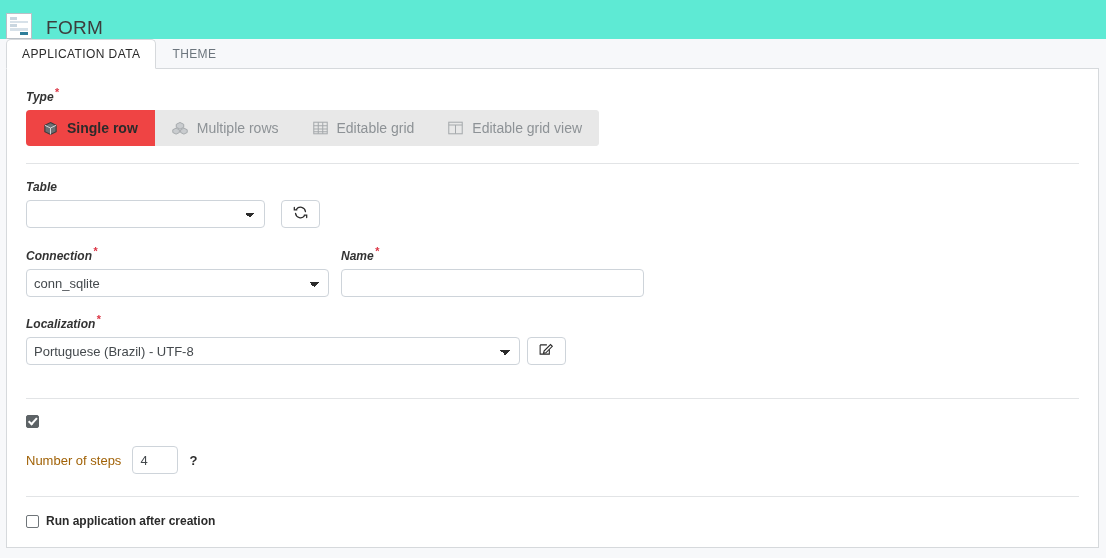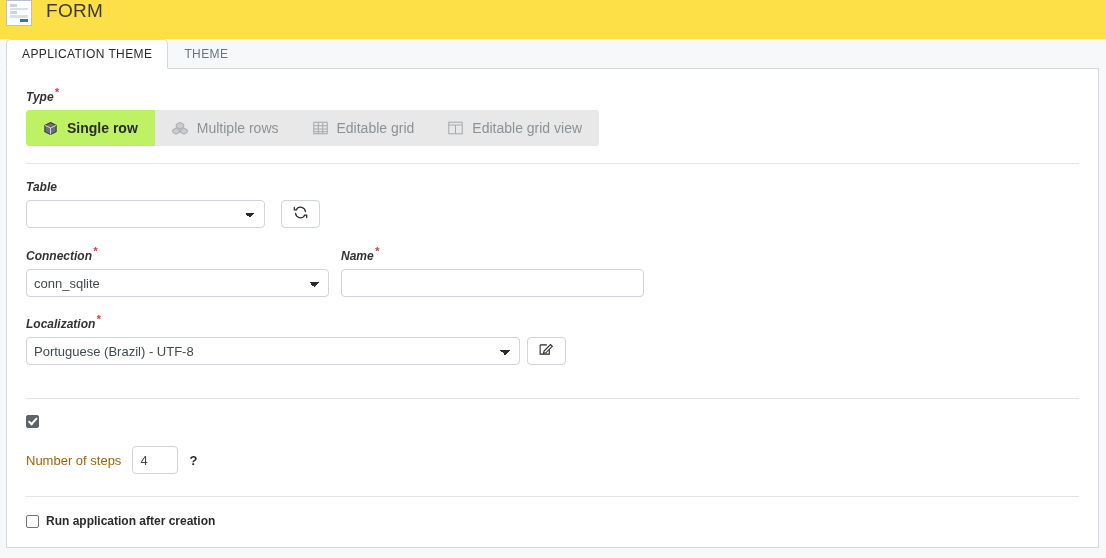--- a/index.html
+++ b/index.html
@@ -13,23 +13,23 @@
     font-family: "Liberation Sans", sans-serif;
     font-size: 13px;
     color: #3b3b3b;
     overflow: hidden;
   }
 
   
   .app-header {
     height: 39px;
     display: flex;
-    align-items: flex-start;
+    align-items: flex-end;
     padding-left: 6px;
-    background: #fde047;
+    background: #5eead4;
   }
   .app-icon {
     width: 26px;
     height: 26px;
     border: 1px solid #b9c0c7;
     background: #ffffff;
     box-sizing: border-box;
     padding: 3px 3px;
     display: flex;
     flex-direction: column;
@@ -129,21 +129,21 @@
     height: 36px;
     padding: 0 17px;
     font-size: 14px;
     color: #8d9296;
     background: #e8e8e8;
     cursor: pointer;
     white-space: nowrap;
     box-sizing: border-box;
   }
   .type-btn.selected {
-    background: #bef264;
+    background: #ef4444;
     color: #2b2b2b;
     font-weight: bold;
   }
   .type-btn svg { display: block; }
 
   
   .row { display: flex; align-items: flex-end; }
   .form-block { padding-top: 16px; }
   .form-block.first { padding-top: 17px; }
 
@@ -250,21 +250,21 @@
     <div class="bar short"></div>
     <div class="bar long"></div>
     <div class="bar short"></div>
     <div class="bar long"></div>
     <div class="btn-bar"></div>
   </div>
   <div class="app-title">FORM</div>
 </div>
 
 <div class="tabs">
-  <div class="tab active">APPLICATION THEME</div>
+  <div class="tab active">APPLICATION DATA</div>
   <div class="tab">THEME</div>
 </div>
 
 <div class="panel">
 
   <div class="type-block">
     <span class="field-label">
       <span>Type</span><span class="req">*</span>
     </span>
     <div class="btn-group">

